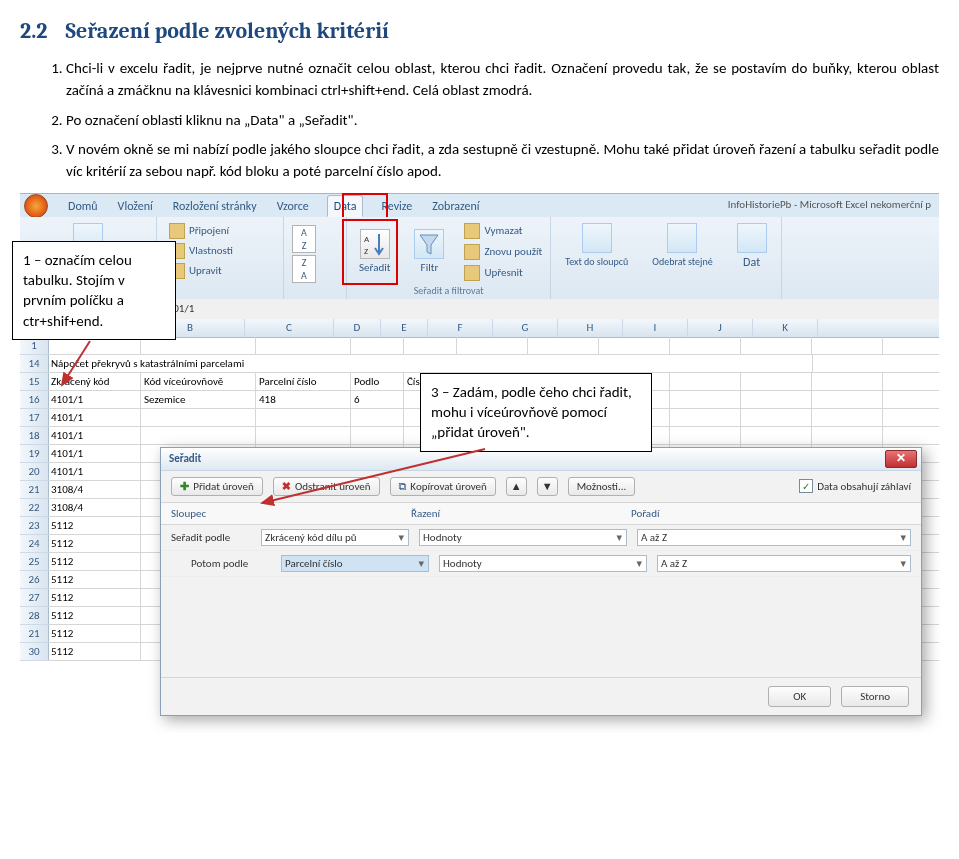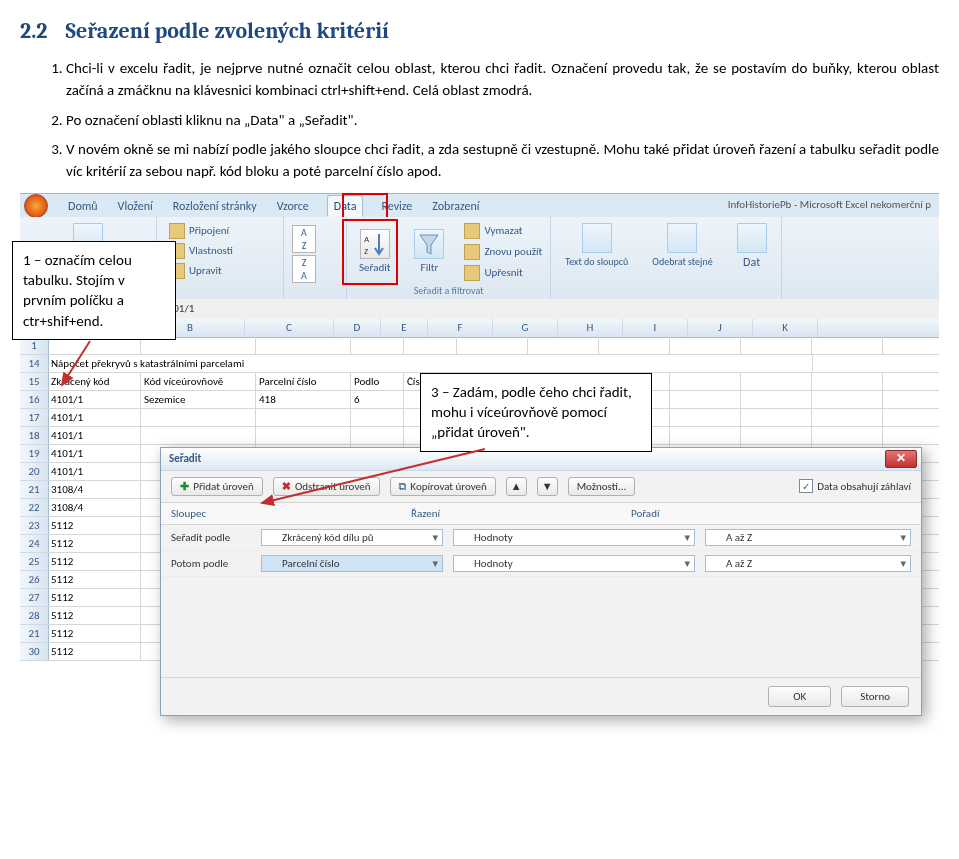--- a/index.html
+++ b/index.html
@@ -299,21 +299,21 @@
   }
   .dlg-row {
     display: flex;
     padding: 4px 10px;
     align-items: center;
     border-bottom: 1px solid #ececec;
   }
   .select {
     background: #fff;
     border: 1px solid #a9bdd1;
-    padding: 1px 20px;
+    padding: 1px 3px;
     position: relative;
     display: inline-block;
   }
   .select::after {
     content: "▾";
     position: absolute;
     right: 4px;
     color: #666;
   }
   .callout {
@@ -751,21 +751,21 @@
         </div>
         <div class="dlg-row">
           <div style="width:90px;">Seřadit podle</div>
           <div class="select" style="width:140px;">Zkrácený kód dílu pů</div>
           <div style="width:10px;"></div>
           <div class="select" style="width:200px;">Hodnoty</div>
           <div style="width:10px;"></div>
           <div class="select" style="flex:1;">A až Z</div>
         </div>
         <div class="dlg-row">
-          <div style="width:90px;">Potom podle</div>
+          <div style="width:90px;margin-left:20px;">Potom podle</div>
           <div class="select" style="width:140px; background:#cfe3f5;">Parcelní číslo</div>
           <div style="width:10px;"></div>
           <div class="select" style="width:200px;">Hodnoty</div>
           <div style="width:10px;"></div>
           <div class="select" style="flex:1;">A až Z</div>
         </div>
         <div style="height:100px;"></div>
       </div>
       <div class="dlg-footer">
         <div class="dlg-btn" style="padding:3px 24px;">OK</div>

